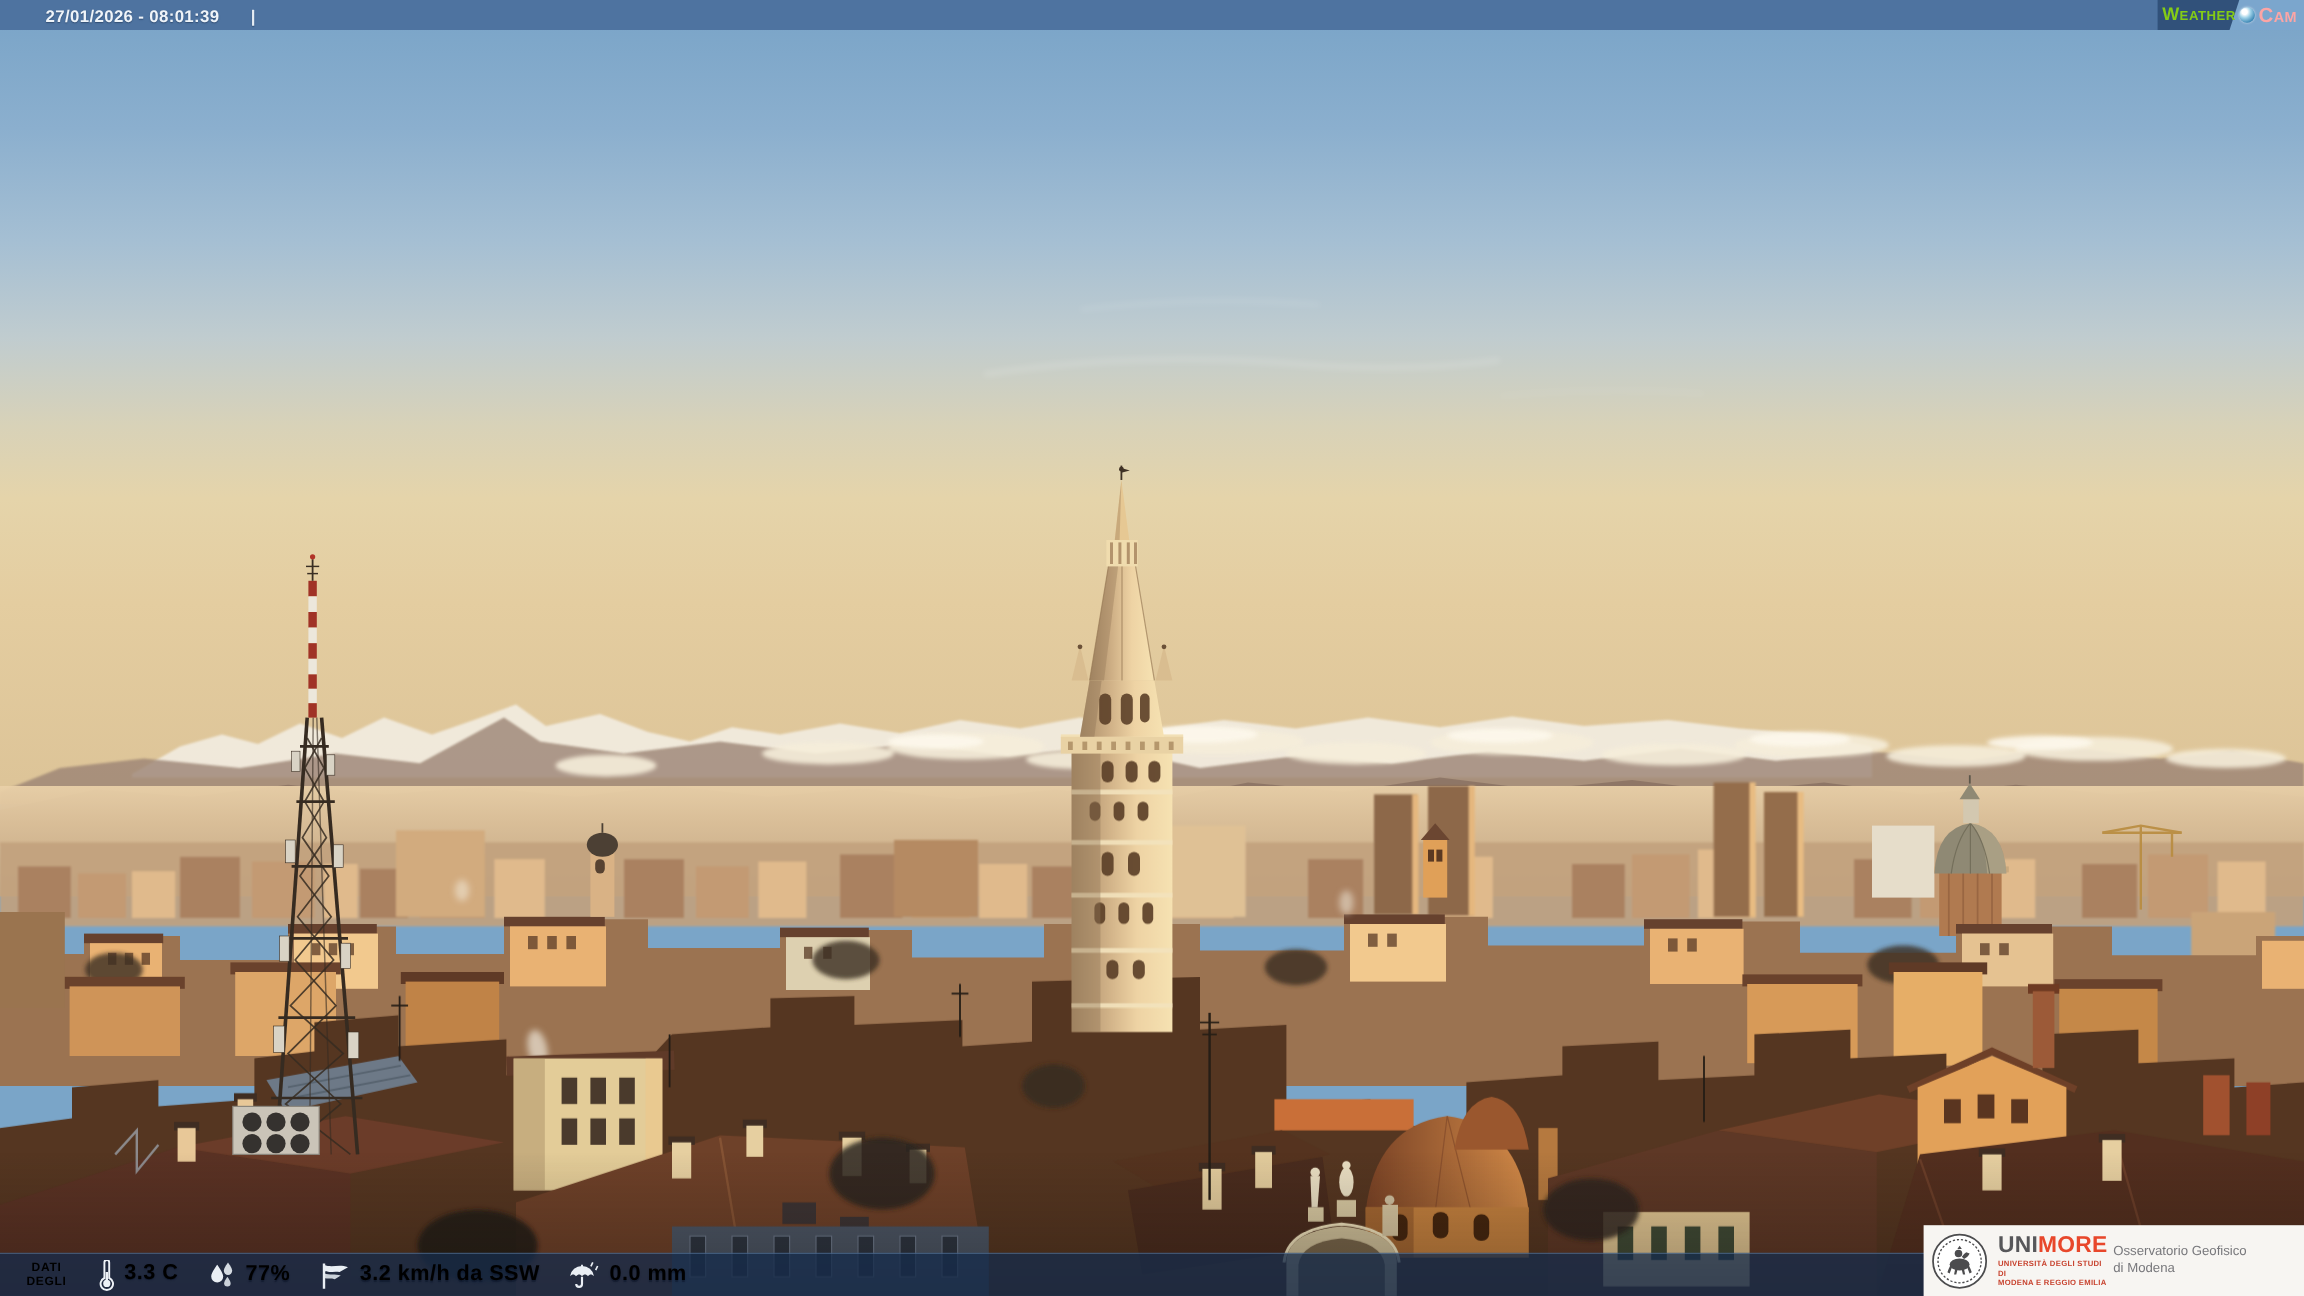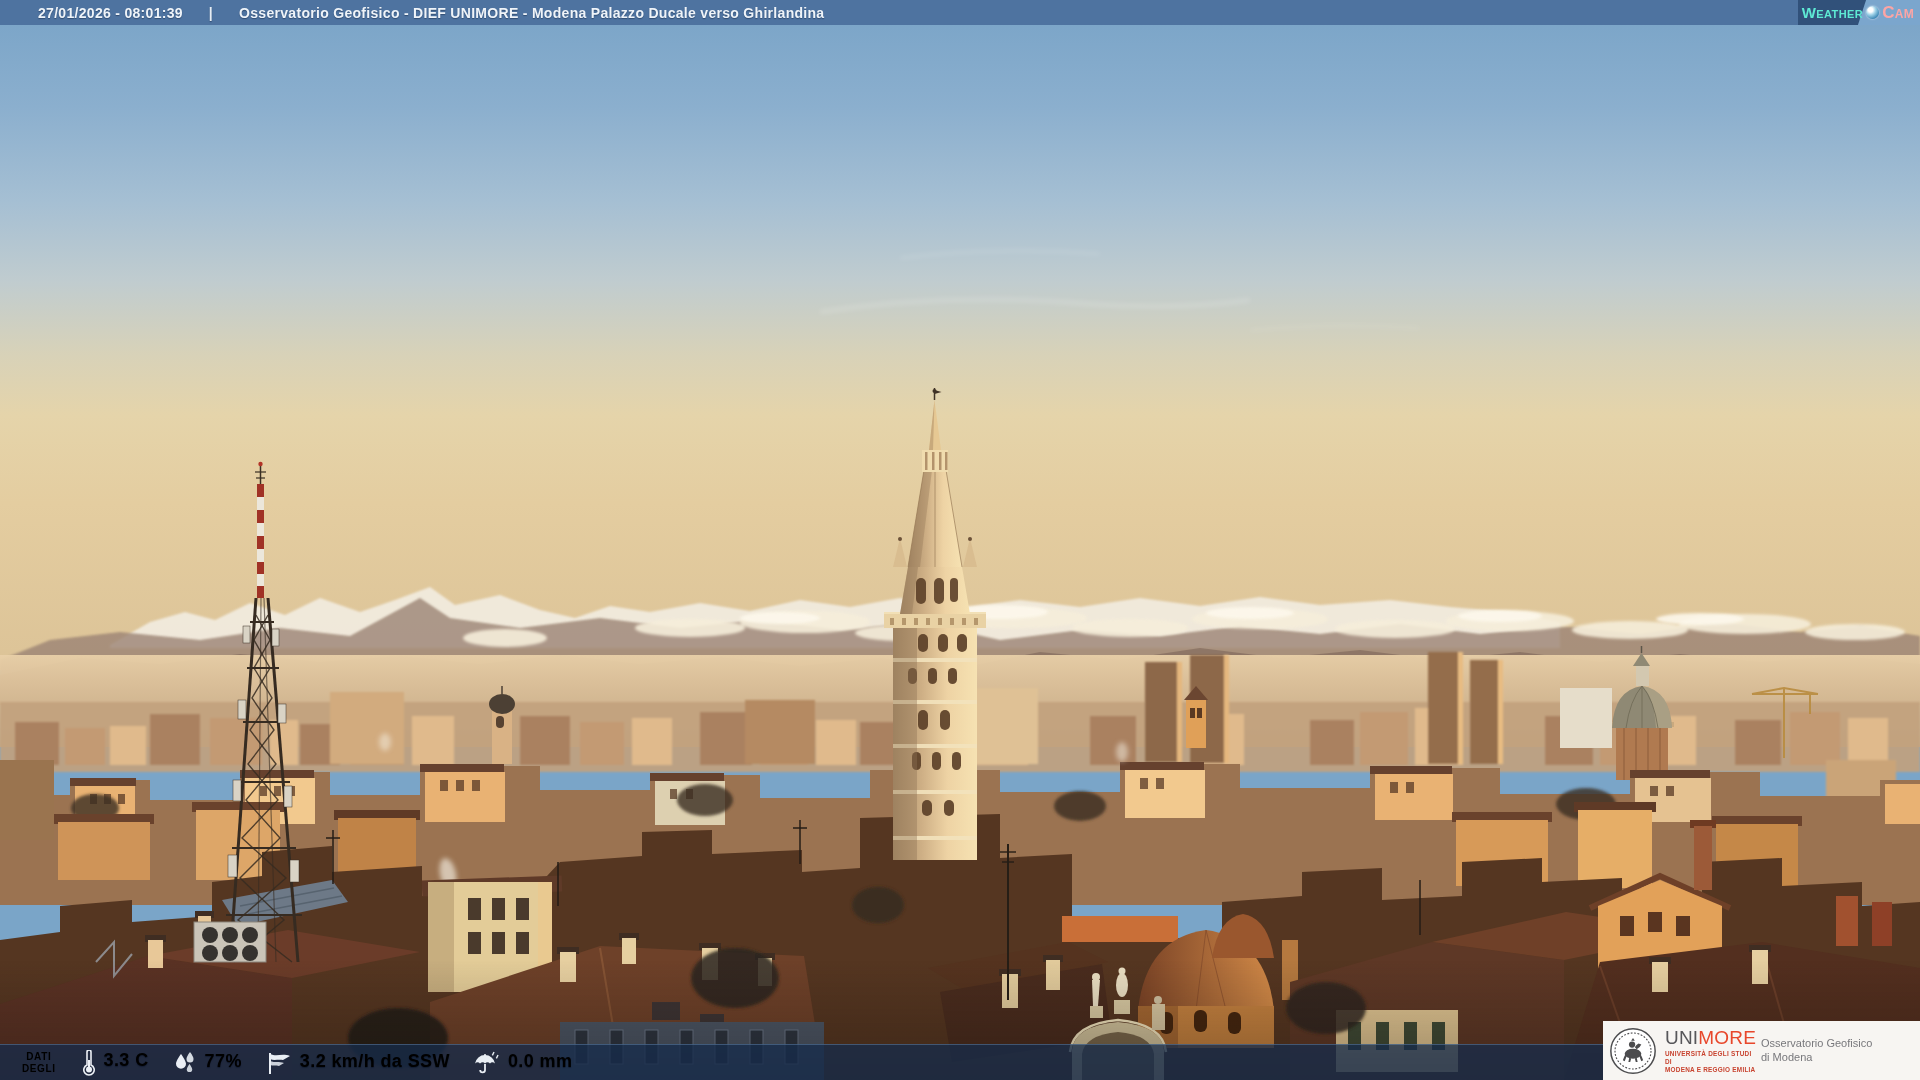--- a/index.html
+++ b/index.html
@@ -14,21 +14,21 @@
           font-size:14px;letter-spacing:.3px;z-index:30;
           text-shadow:0 1px 1px rgba(20,40,70,.5);text-align:center;}
   .header .ts{margin-left:38px;}
   .header .sep{margin:0 26px;opacity:.95;}
   .wc-logo{position:absolute;top:0;right:0;height:25px;width:122px;z-index:31;
            background:#31517a;display:flex;align-items:center;justify-content:flex-end;
            padding-right:6px;box-sizing:border-box;overflow:hidden;}
   .wc-logo .panel{position:absolute;right:-8px;top:0;bottom:0;width:66px;
                   background:#7ba6cd;transform:skewX(-18deg);}
   .wc-logo .w1{position:relative;font-variant:small-caps;font-size:15px;font-weight:600;
-               color:#5eead4;letter-spacing:.4px;}
+               color:#84cc16;letter-spacing:.4px;}
   .wc-logo .globe{position:relative;width:13px;height:13px;border-radius:50%;margin:0 3px;
                   background:radial-gradient(circle at 35% 30%,#ffffff 0 18%,#9fd2e8 40%,#3c87b5 75%,#1f5e8a 100%);
                   box-shadow:0 0 2px rgba(255,255,255,.8);}
   .wc-logo .w2{position:relative;font-variant:small-caps;font-size:17px;font-weight:800;
                color:#fca5a5;letter-spacing:.3px;}
 
   
   .footer{position:absolute;left:0;right:0;bottom:0;height:35px;
           background:rgba(22,44,76,.75);border-top:1px solid rgba(130,170,210,.35);
           display:flex;align-items:center;z-index:20;color:#000000;}
@@ -37,21 +37,21 @@
   .wgroup{display:flex;align-items:flex-start;margin-right:24px;font-size:18px;
           font-weight:bold;letter-spacing:.4px;white-space:nowrap;
           text-shadow:0 1px 1px rgba(10,20,40,.6);}
   .wgroup svg{margin-right:8px;flex:none;}
 
   
   .brandbox{position:absolute;right:0;bottom:0;width:317px;height:59px;background:#f7f5f2;
             z-index:40;display:flex;align-items:center;box-sizing:border-box;padding-left:6px;}
   .seal{flex:none;width:48px;height:48px;margin-right:8px;}
   .wordmark{flex:none;width:92px;}
-  .wordmark .big{font-size:19px;font-weight:normal;letter-spacing:.2px;line-height:1;}
+  .wordmark .big{font-size:19px;font-weight:bold;letter-spacing:.2px;line-height:1;}
   .wordmark .big .uni{color:#57575a;} .wordmark .big .more{color:#e8472b;}
   .wordmark .sub{margin-top:3px;font-size:6.4px;font-weight:bold;color:#c8432f;
                  letter-spacing:.25px;line-height:1.25;}
   .orgname{font-size:11px;color:#78787c;line-height:1.2;margin-left:4px;}
 </style>
 </head>
 <body>
 
 <div class="stage">
 
@@ -565,21 +565,20 @@
       </g>
     </g>
 
     <rect x="0" y="960" width="1920" height="120" fill="url(#g-ground)"></rect>
   </svg>
   </div>
 
   <div class="header">
     <span class="ts">27/01/2026 - 08:01:39</span>
     <span class="sep">|</span>
-    <span class="title">Osservatorio Geofisico - DIEF UNIMORE - Modena Palazzo Ducale verso Ghirlandina</span>
   </div>
   <div class="wc-logo">
     <span class="panel"></span>
     <span class="w1">Weather</span>
     <span class="globe"></span>
     <span class="w2">Cam</span>
   </div>
 
   <div class="footer">
     <div class="dm">

